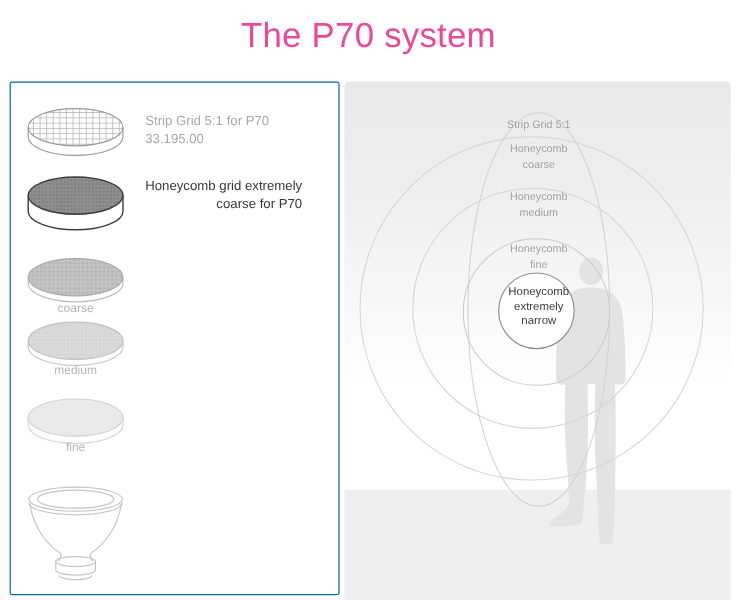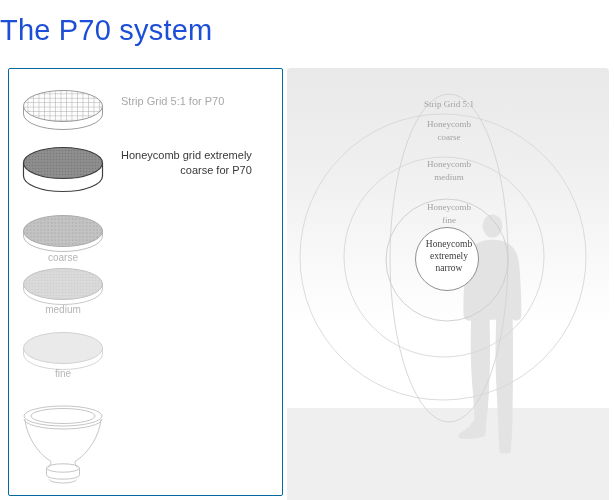--- a/index.html
+++ b/index.html
@@ -4,36 +4,36 @@
 <style>
   html,body{margin:0;padding:0;}
   body{
     width:614px;height:500px;position:relative;overflow:hidden;
     background:#ffffff;
     font-family:"Liberation Sans","DejaVu Sans",sans-serif;
     -webkit-font-smoothing:antialiased;
   }
   .page-title{
     position:absolute;left:0;top:14px;width:614px;margin:0;
-    text-align:left;font-size:29px;font-weight:400;color:#1d4ed8;letter-spacing:.2px;
+    text-align:center;font-size:29px;font-weight:400;color:#ec4899;letter-spacing:.2px;
   }
   
   .left-panel{
     position:absolute;left:8px;top:68px;width:273px;height:426px;
     background:#ffffff;border:1px solid #0369a1;border-radius:2px;
   }
   .prod-icon{position:absolute;}
   .item-text{position:absolute;font-size:11px;line-height:15px;color:#a8a8a8;}
   .item-text.dark{color:#383838;text-align:right;}
   .disc-caption{
     position:absolute;width:82px;text-align:center;
     font-size:10px;color:#b5b5b5;line-height:12px;
   }
   
-  .diagram-panel{position:absolute;left:287px;top:68px;width:322px;height:432px;font-family:Liberation Serif, serif;}
+  .diagram-panel{position:absolute;left:287px;top:68px;width:322px;height:432px;}
   .backdrop{
     position:absolute;left:0;top:0;width:322px;height:340px;
     background:linear-gradient(180deg,#e9e9e9 0%,#efefef 28%,#f7f7f7 52%,#ffffff 76%);
     border-radius:4px 4px 0 0;
   }
   .floor{position:absolute;left:0;top:340px;width:322px;height:92px;background:#efefef;}
   .beam-svg{position:absolute;left:0;top:0;}
   .beam-label{
     position:absolute;width:160px;left:82px;text-align:center;
     font-size:9px;line-height:12.5px;color:#a3a3a3;
@@ -68,20 +68,21 @@
 <h1 class="page-title">The P70 system</h1>
 
 <div class="left-panel">
 
   <svg class="prod-icon" style="left:13px;top:20px" width="82" height="48" viewBox="0 0 82 48">
     <path d="M1.5 17 V25 A39.5 15.5 0 0 0 80.5 25 V17" fill="#ffffff" stroke="#9d9d9d" stroke-width="1"></path>
     <ellipse cx="41" cy="17" rx="39.5" ry="15.5" fill="url(#pat-stripgrid)" stroke="#9a9a9a" stroke-width="1"></ellipse>
   </svg>
   <div class="item-text" style="left:112px;top:25px">
     <div>Strip Grid 5:1 for P70</div>
+    <div>33.195.00</div>
   </div>
 
   <svg class="prod-icon" style="left:13px;top:77px" width="82" height="50" viewBox="0 0 82 50">
     <path d="M1.5 17 V30 A39.5 15.5 0 0 0 80.5 30 V17" fill="#ffffff" stroke="#3e3e3e" stroke-width="1.2"></path>
     <ellipse cx="41" cy="17" rx="39.5" ry="15.5" fill="url(#pat-hc-dark)" stroke="#3e3e3e" stroke-width="1.2"></ellipse>
   </svg>
   <div class="item-text dark" style="left:112px;top:79px">
     <div>Honeycomb grid extremely</div>
     <div>coarse for P70</div>
   </div>

